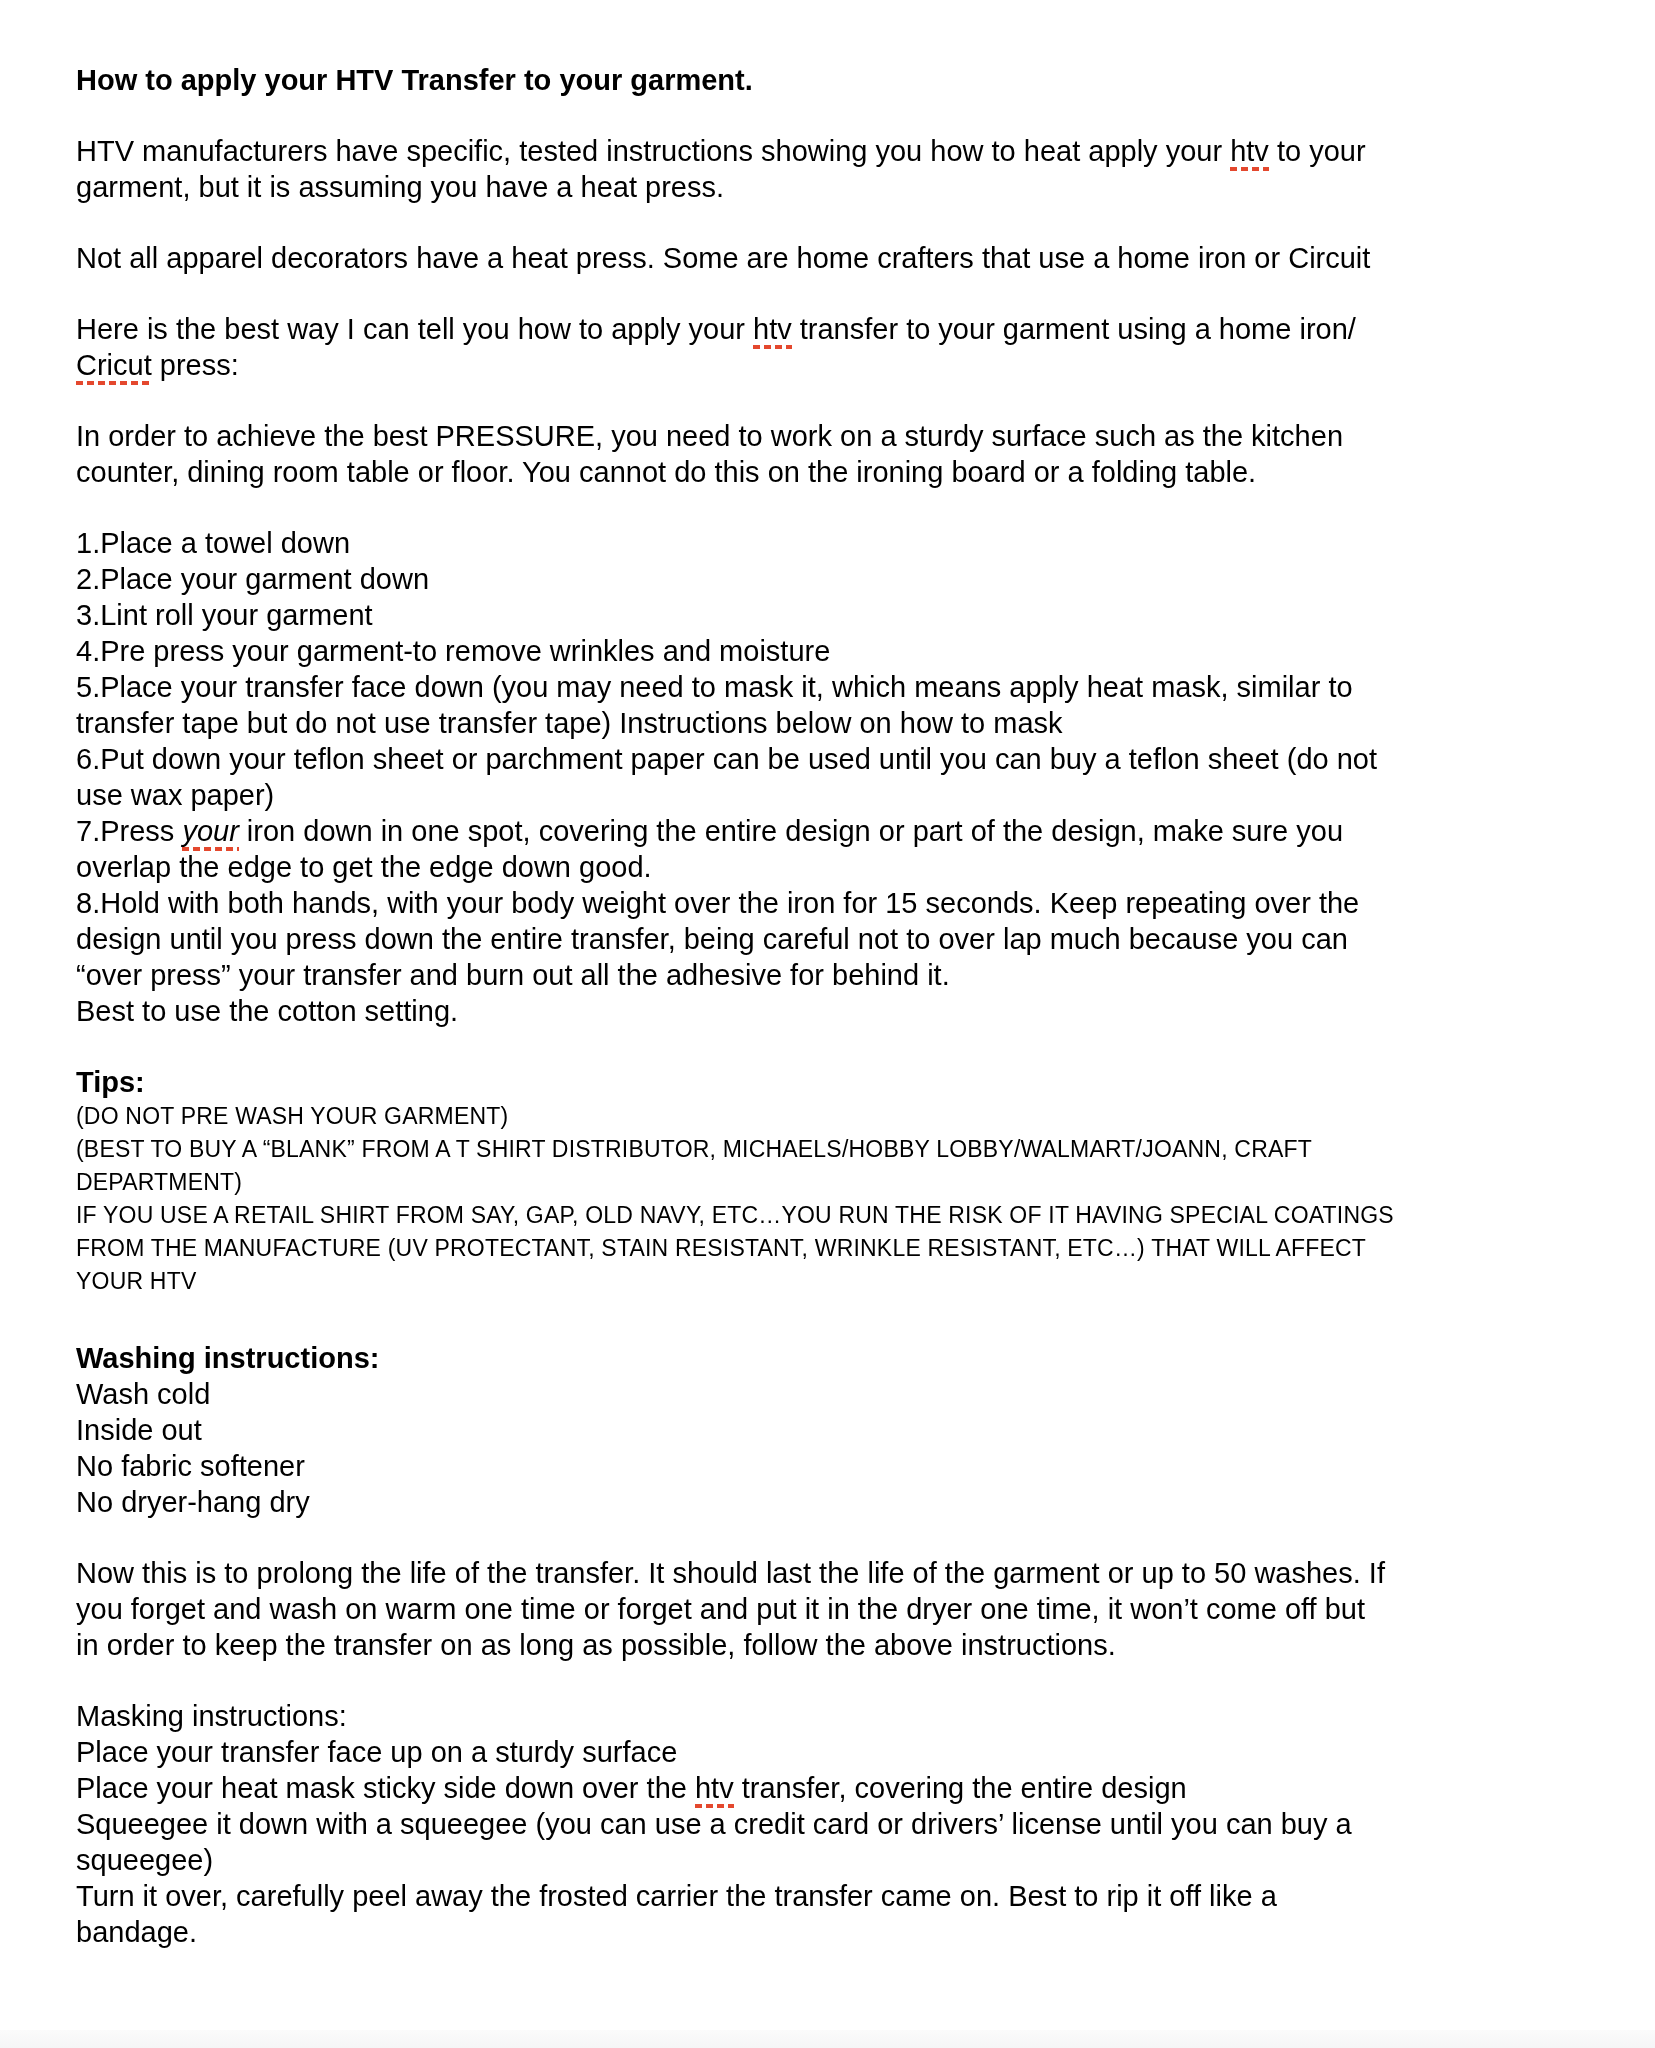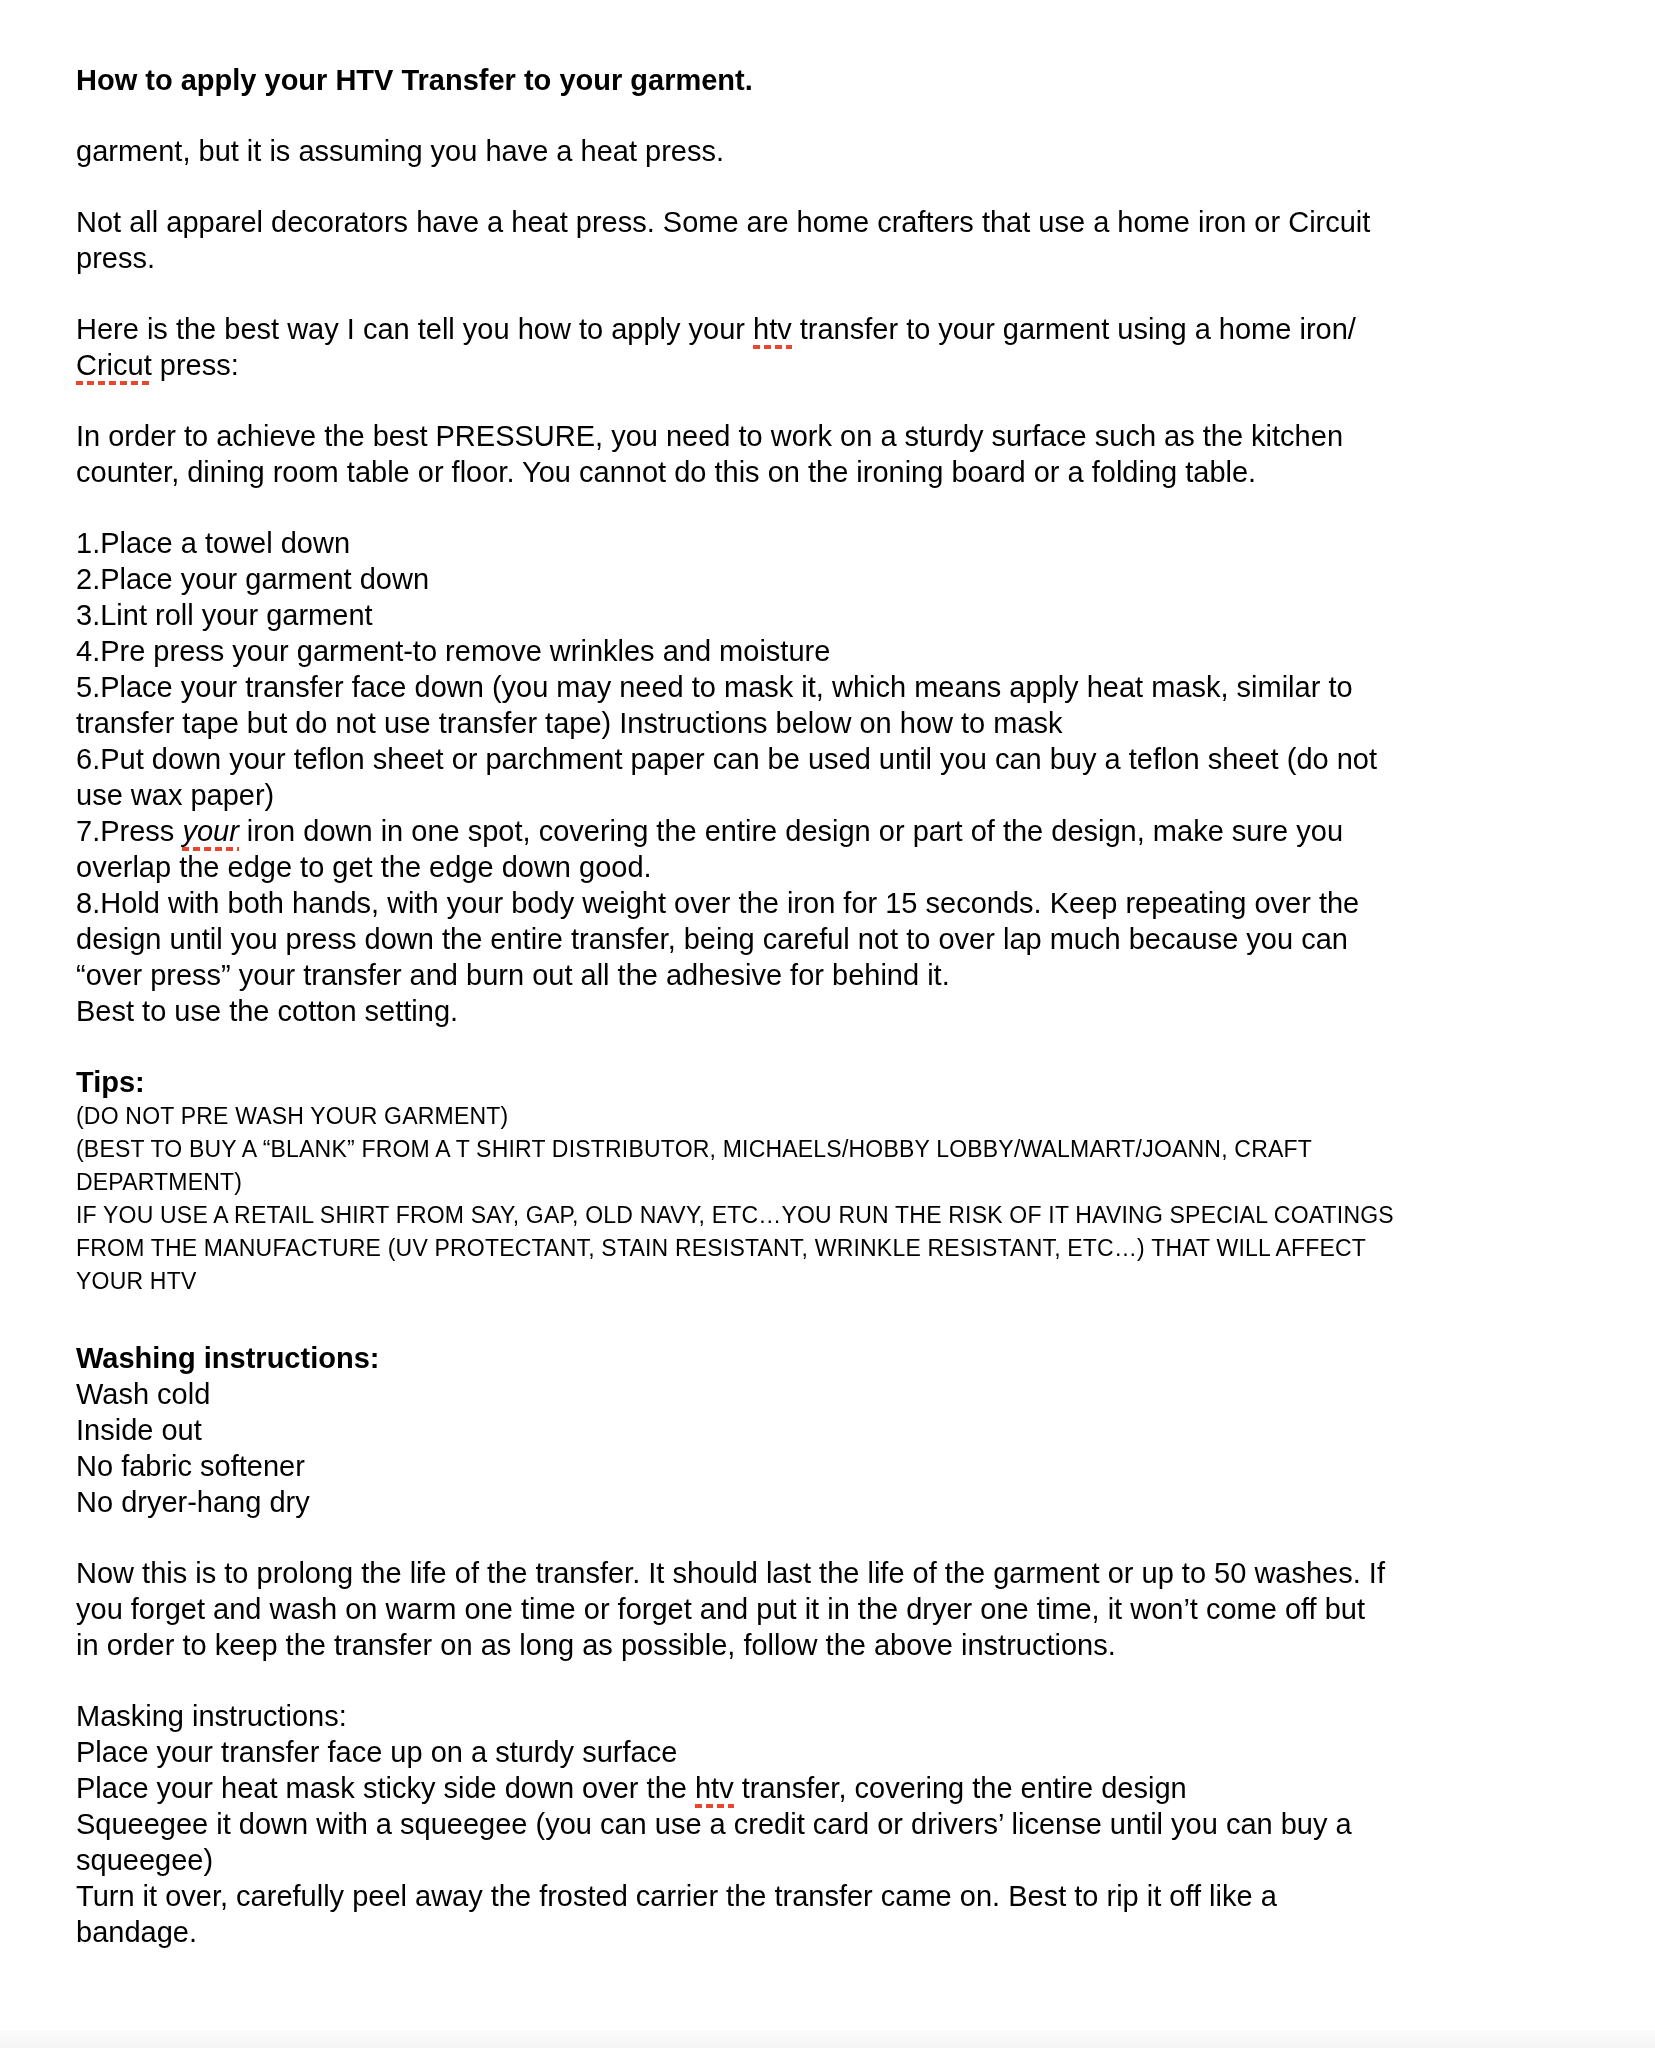--- a/index.html
+++ b/index.html
@@ -41,25 +41,25 @@
 </style>
 </head>
 <body style="background: rgb(255, 255, 255); color: rgb(0, 0, 0);">
 
 <div class="page">
   <div id="doc">
       <div class="b-title">
         <div class="line">How to apply your HTV Transfer to your garment.</div>
       </div>
       <div class="b-body">
+        <div class="line">HTV manufacturers have specific, tested instructions showing you how to heat apply your <span class="sq" style="background-image: repeating-linear-gradient(90deg, rgb(228, 72, 46) 0px, rgb(228, 72, 46) 7px, rgba(0, 0, 0, 0) 7px, rgba(0, 0, 0, 0) 11px);">htv</span> to your</div>
         <div class="line">garment, but it is assuming you have a heat press.</div>
       </div>
       <div class="b-body">
         <div class="line">Not all apparel decorators have a heat press. Some are home crafters that use a home iron or Circuit</div>
-        <div class="line">press.</div>
       </div>
       <div class="b-body">
         <div class="line">Here is the best way I can tell you how to apply your <span class="sq" style="background-image: repeating-linear-gradient(90deg, rgb(228, 72, 46) 0px, rgb(228, 72, 46) 7px, rgba(0, 0, 0, 0) 7px, rgba(0, 0, 0, 0) 11px);">htv</span> transfer to your garment using a home iron/</div>
         <div class="line"><span class="sq" style="background-image: repeating-linear-gradient(90deg, rgb(228, 72, 46) 0px, rgb(228, 72, 46) 7px, rgba(0, 0, 0, 0) 7px, rgba(0, 0, 0, 0) 11px);">Cricut</span> press:</div>
       </div>
       <div class="b-body">
         <div class="line">In order to achieve the best PRESSURE, you need to work on a sturdy surface such as the kitchen</div>
         <div class="line">counter, dining room table or floor. You cannot do this on the ironing board or a folding table.</div>
       </div>
       <div class="b-body">

